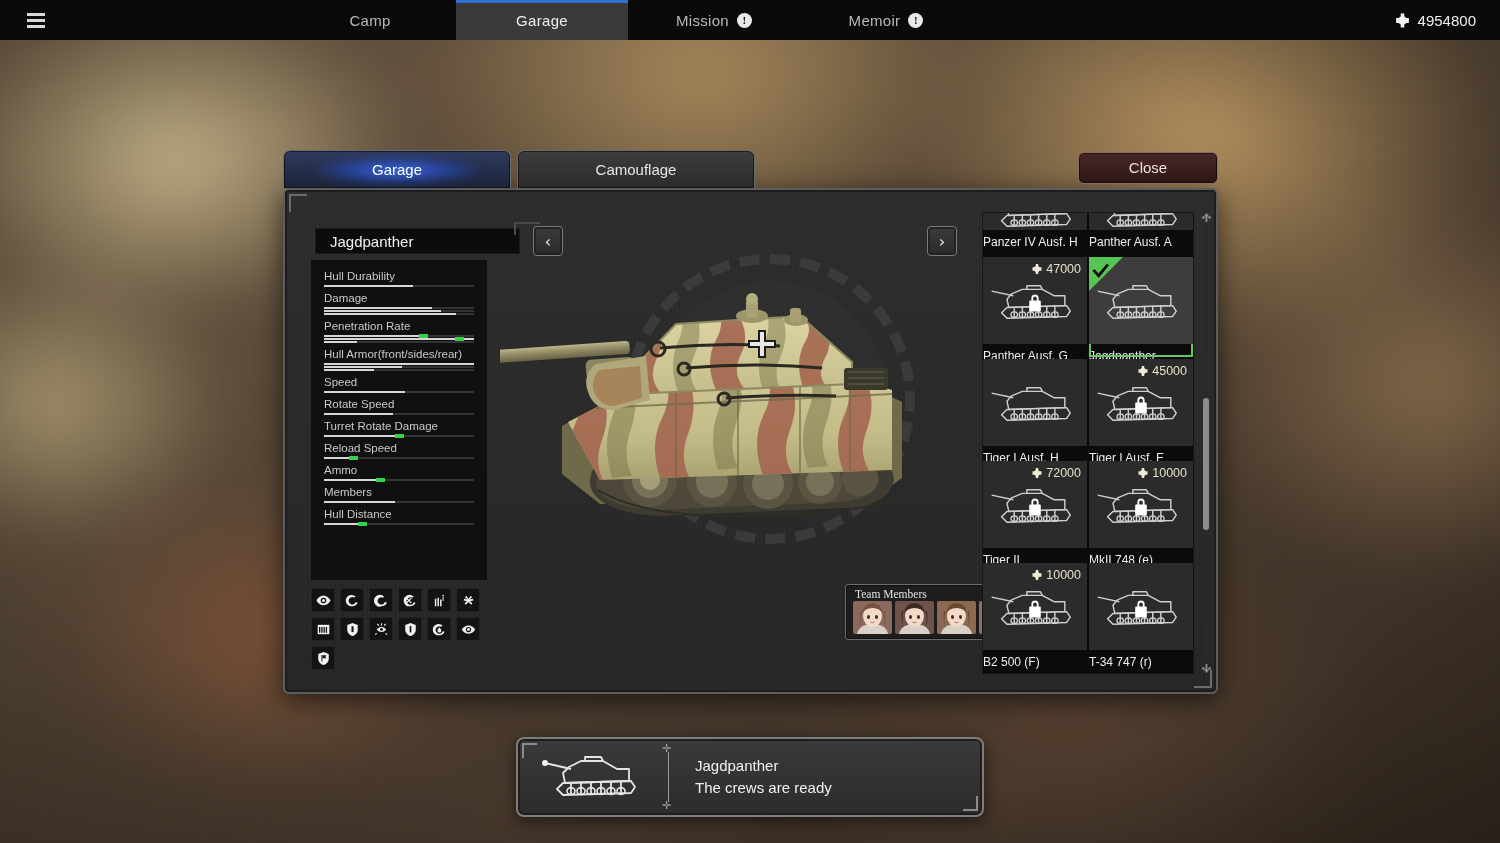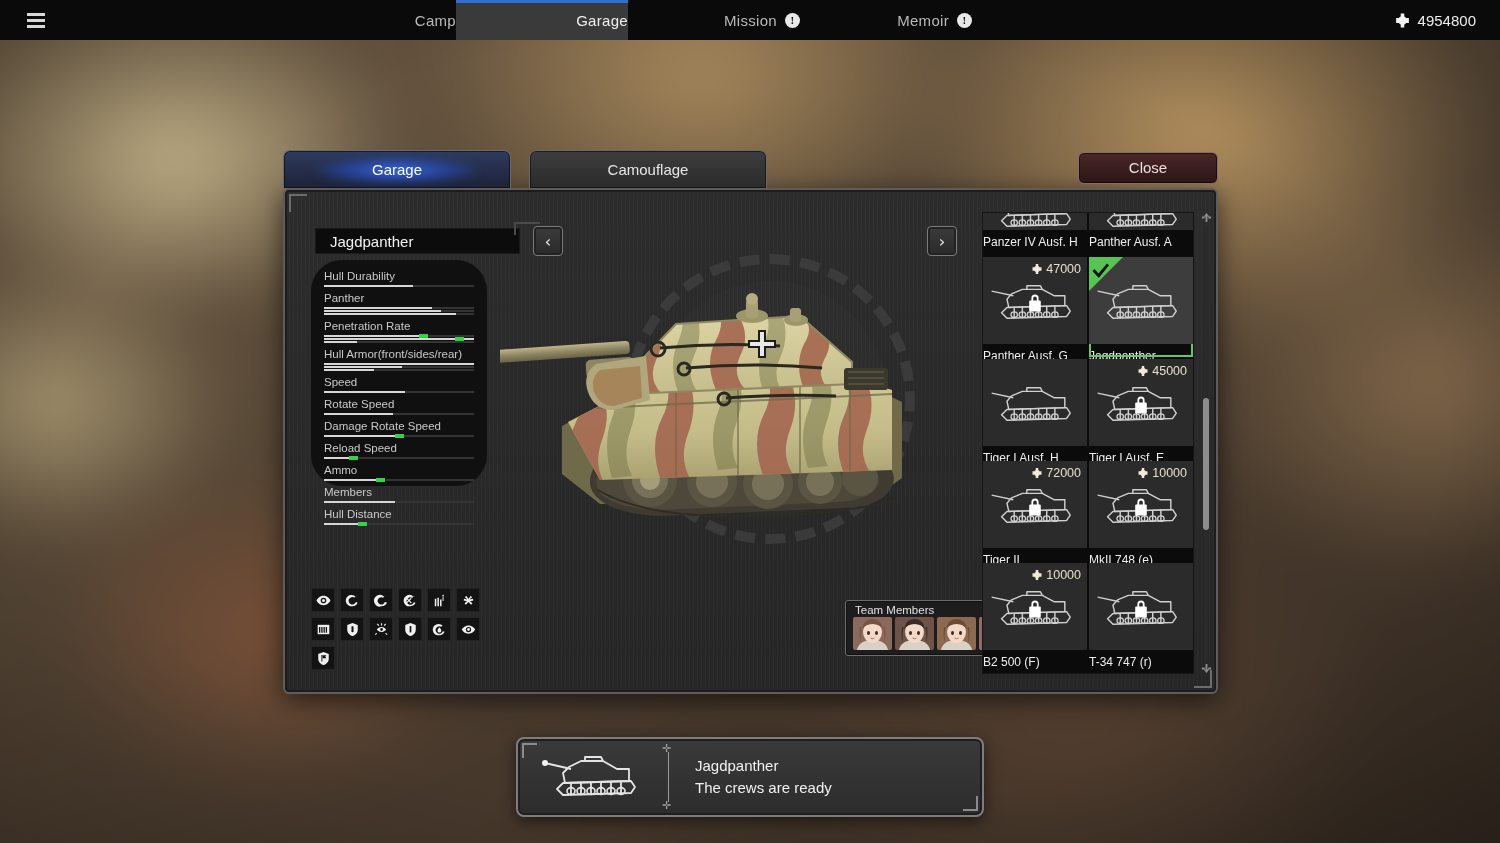--- a/index.html
+++ b/index.html
@@ -35,21 +35,21 @@
     position: absolute; top: 0; left: 0; width: 1500px; height: 40px;
     background: #0a0a0a; display: flex; align-items: stretch; z-index: 30;
   }
   .hamburger {
     width: 36px; display: flex; flex-direction: column; justify-content: center;
     align-items: center; gap: 3px; margin-left: 18px; cursor: pointer;
   }
   .hamburger i { display:block; width: 18px; height: 3px; background: #d8d8d8; }
   .nav-spacer { flex: 0 0 230px; }
   .nav-item {
-    width: 172px; display: flex; align-items: center; justify-content: flex-end; gap: 8px;
+    width: 172px; display: flex; align-items: center; justify-content: center; gap: 8px;
     color: #b9b9b9; font-size: 15px; cursor: pointer; position: relative;
     letter-spacing: .3px;
   }
   .nav-item.active {
     background: #3a3a3a; color: #efefef;
     box-shadow: inset 0 3px 0 0 #2f6fd0;
   }
   .badge-excl {
     width: 15px; height: 15px; border-radius: 50%; background: #e9e9e9;
     color: #111; font-size: 11px; font-weight: bold; line-height: 15px;
@@ -76,21 +76,21 @@
     color: #fff;
   }
   .tab.sel .glow {
     position: absolute; left: 14%; right: 14%; top: 6px; bottom: 4px;
     border-radius: 50%;
     background: radial-gradient(ellipse at center, rgba(58,110,244,.95) 0%, rgba(40,80,210,.5) 48%, rgba(30,60,170,0) 78%);
     filter: blur(4px);
   }
   .tab span.lbl { position: relative; z-index: 2; }
   #tab-garage { left: 0; width: 228px; }
-  #tab-camo { left: 246px; width: 238px; }
+  #tab-camo { left: 234px; width: 238px; }
   .closebtn {
     position: absolute; right: 0; top: 2px; width: 140px; height: 32px; line-height: 30px;
     text-align: center; color: #f0dede; font-size: 15px; cursor: pointer;
     background: linear-gradient(180deg, #4a2727 0%, #2c1616 100%);
     border: 1px solid #8c6b6b; border-radius: 6px;
     box-shadow: inset 0 0 0 1px rgba(0,0,0,.55);
   }
 
   
   .dialog {
@@ -121,22 +121,22 @@
     border: 1px solid #7a7a7a; border-radius: 4px;
     box-shadow: inset 0 0 0 2px #222;
     display: flex; align-items: center; justify-content: center;
     color: #e9e9e9; font-size: 16px; cursor: pointer; font-family: "DejaVu Sans", sans-serif;
   }
   #arrow-prev { left: 248px; }
   #arrow-next { left: 642px; }
 
   
   .stats {
-    position: absolute; left: 26px; top: 70px; width: 176px; height: 226px;
-    background: #101010; padding: 8px 13px 0 13px; border-radius: 31px;
+    position: absolute; left: 26px; top: 70px; width: 176px; height: 320px;
+    background: #101010; padding: 8px 13px 0 13px;
   }
   .stat { margin-bottom: 2px; }
   .stat-label { color: #c9c9c9; font-size: 11.5px; line-height: 17px; white-space: nowrap; }
   .bar { height: 2px; background: #343434; margin-bottom: 1px; position: relative; }
   .bar > i { position: absolute; left: 0; top: 0; height: 100%; background: #d6d6d6; }
   .bar > u { position: absolute; top: -1px; width: 9px; height: 4px; background: #35d14a; text-decoration: none; }
   .bar.gap { margin-bottom: 3px; }
 
   
   .perks { position: absolute; left: 26px; top: 398px; width: 200px; }
@@ -158,23 +158,24 @@
   .reticle2 {
     position: absolute; left: 152px; top: 69px; width: 236px; height: 236px;
     border-radius: 50%; background: rgba(255,255,255,.016);
   }
   .corner-mark { position: absolute; width: 26px; height: 13px; border: 2px solid #4a4a4a; }
   .cm-tl { left: 14px; top: 10px; border-right: none; border-bottom: none; }
   .cm-tr { right: 14px; top: 10px; border-left: none; border-bottom: none; }
 
   
   .team {
-    position: absolute; left: 345px; top: 388px; width: 228px; height: 56px;
+    position: absolute; left: 345px; top: 372px; width: 228px; height: 56px;
     background: #1d1d1d; border: 1px solid #6d6d6d; border-radius: 3px;
     box-shadow: inset 0 0 0 1px #111;
+    font-family: Liberation Serif, serif;
   }
   .team-head { display: flex; justify-content: space-between; padding: 3px 9px 1px 9px; }
   .team-head span { color: #e2e2e2; font-size: 11.5px; }
   .team-avatars { display: flex; gap: 3px; padding: 0 7px; }
   .avatar { width: 39px; height: 33px; border-radius: 2px; overflow: hidden; position: relative; }
 
   
   .tanklist {
     position: absolute; right: 22px; top: 22px; width: 212px; height: 462px;
     background: #0b0b0b; overflow: hidden; border: 1px solid #151515;
@@ -288,21 +289,21 @@
     <div class="arrowbtn" id="arrow-next">›</div>
 
     <div class="stats">
         <div class="stat">
           <div class="stat-label">Hull Durability</div>
           <div class="bar gap">
             <i style="width: 59%;"></i>
           </div>
         </div>
         <div class="stat">
-          <div class="stat-label">Panther</div>
+          <div class="stat-label">Damage</div>
           <div class="bar">
             <i style="width: 72%;"></i>
           </div>
           <div class="bar">
             <i style="width: 78%;"></i>
           </div>
           <div class="bar gap">
             <i style="width: 88%;"></i>
           </div>
         </div>
@@ -338,21 +339,21 @@
             <i style="width: 54%;"></i>
           </div>
         </div>
         <div class="stat">
           <div class="stat-label">Rotate Speed</div>
           <div class="bar gap">
             <i style="width: 46%;"></i>
           </div>
         </div>
         <div class="stat">
-          <div class="stat-label">Damage Rotate Speed</div>
+          <div class="stat-label">Turret Rotate Damage</div>
           <div class="bar gap">
             <i style="width: 52%;"></i>
             <u style="left: calc(50% - 4px);"></u>
           </div>
         </div>
         <div class="stat">
           <div class="stat-label">Reload Speed</div>
           <div class="bar gap">
             <i style="width: 22%;"></i>
             <u style="left: calc(19% - 4px);"></u>

